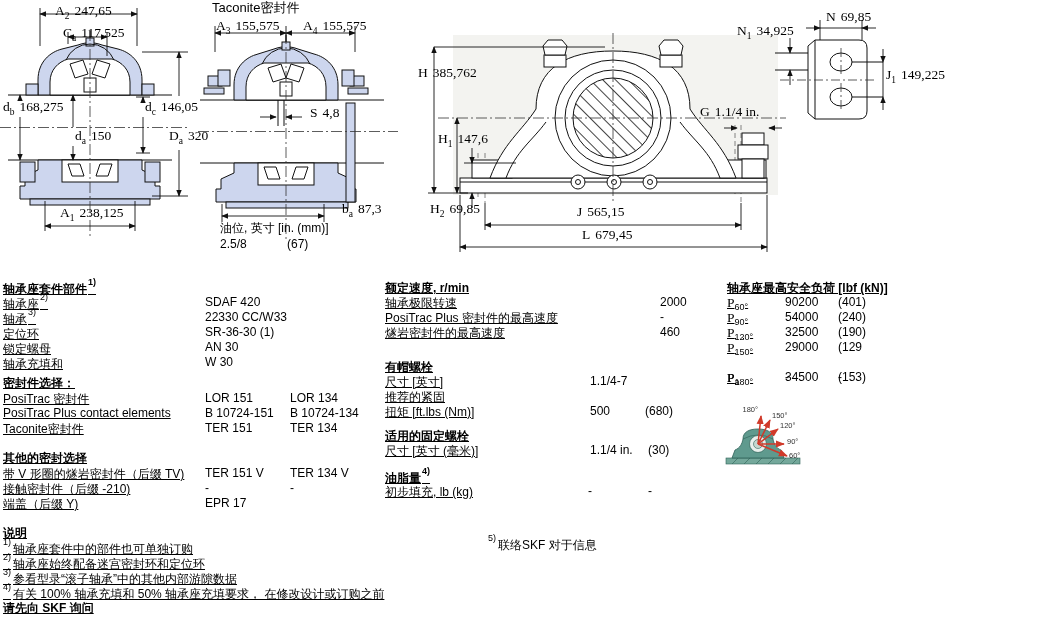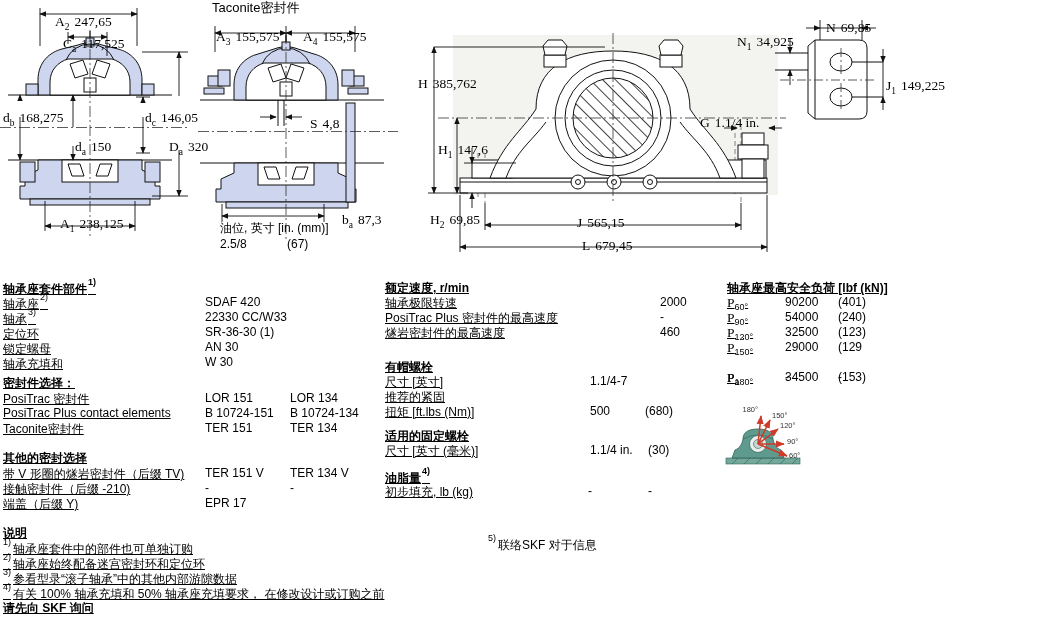--- a/index.html
+++ b/index.html
@@ -1,20 +1,20 @@
 <!DOCTYPE html>
 <html><head>
 <meta charset="utf-8">
 <style>
   html,body{margin:0;padding:0;background:#fff;}
   #page{position:relative;width:1050px;height:620px;background:#fff;overflow:hidden;
         font-family:"Liberation Sans","DejaVu Sans",sans-serif;color:#000;}
   svg{position:absolute;}
   .dim{position:absolute;font-family:"Liberation Serif","DejaVu Serif",serif;
-       font-size:13.5px;white-space:nowrap;line-height:14px;margin-top:11px;}
+       font-size:13.5px;white-space:nowrap;line-height:14px;}
   .dim sub{font-size:9.5px;line-height:0;}
   .dim .v{margin-left:5px;}
   .txt{position:absolute;font-size:12px;white-space:nowrap;line-height:14px;}
   .col{position:absolute;font-size:12px;}
   .row{position:absolute;left:0;white-space:nowrap;height:15px;text-decoration:underline;}
   .b{font-weight:bold;}
   sup{font-size:9px;position:relative;top:-3px;margin-left:1px;}
   .v1,.v2{position:absolute;top:0;white-space:nowrap;}
   .c1 .v1{left:202px;} .c1 .v2{left:287px;}
   .c3 .sym{font-family:"Liberation Serif","DejaVu Serif",serif;font-size:13.5px;}
@@ -314,19 +314,19 @@
     <div class="row b" style="top:191px"><span>油脂量</span><sup>4)</sup></div>
     <div class="row" style="top:206px"><span>初步填充, lb (kg)</span><span class="v1" style="left:203px">-</span><span class="v2" style="left:263px">-</span></div>
   </div>
 
   <div class="txt" style="left:488px;top:534px"><sup style="margin:0 2px 0 0">5)</sup><span>联络SKF 对于信息</span></div>
 
   <div class="col c3" style="left:727px;top:278px;width:320px">
     <div class="row b" style="top:2px">轴承座最高安全负荷 [lbf (kN)]</div>
     <div class="row" style="top:17px"><span class="sym">P</span><span class="psub">60°</span><span class="v1">90200</span><span class="v2">(401)</span></div>
     <div class="row" style="top:32px"><span class="sym">P</span><span class="psub">90°</span><span class="v1">54000</span><span class="v2">(240)</span></div>
-    <div class="row" style="top:47px"><span class="sym">P</span><span class="psub">120°</span><span class="v1">32500</span><span class="v2">(123)</span></div>
+    <div class="row" style="top:47px"><span class="sym">P</span><span class="psub">120°</span><span class="v1">32500</span><span class="v2">(190)</span></div>
     <div class="row" style="top:62px"><span class="sym">P</span><span class="psub">150°</span><span class="v1">29000</span><span class="v2">(129</span></div>
     <div class="row" style="top:92px"><span class="sym">P</span><span class="psub">180°</span><span class="v1">34500</span><span class="v2">(153)</span></div>
     <div class="row" style="top:92px"><span class="sym">P</span><span class="psub">a</span><span class="v1">-</span><span class="v2">-</span></div>
   </div>
 
 </div>
 
 </body></html>

